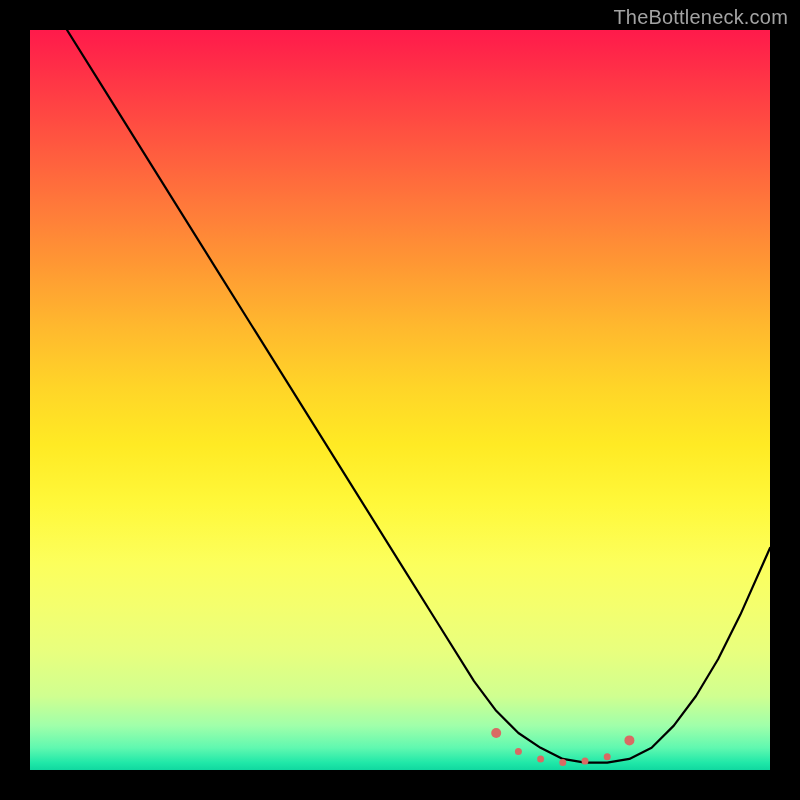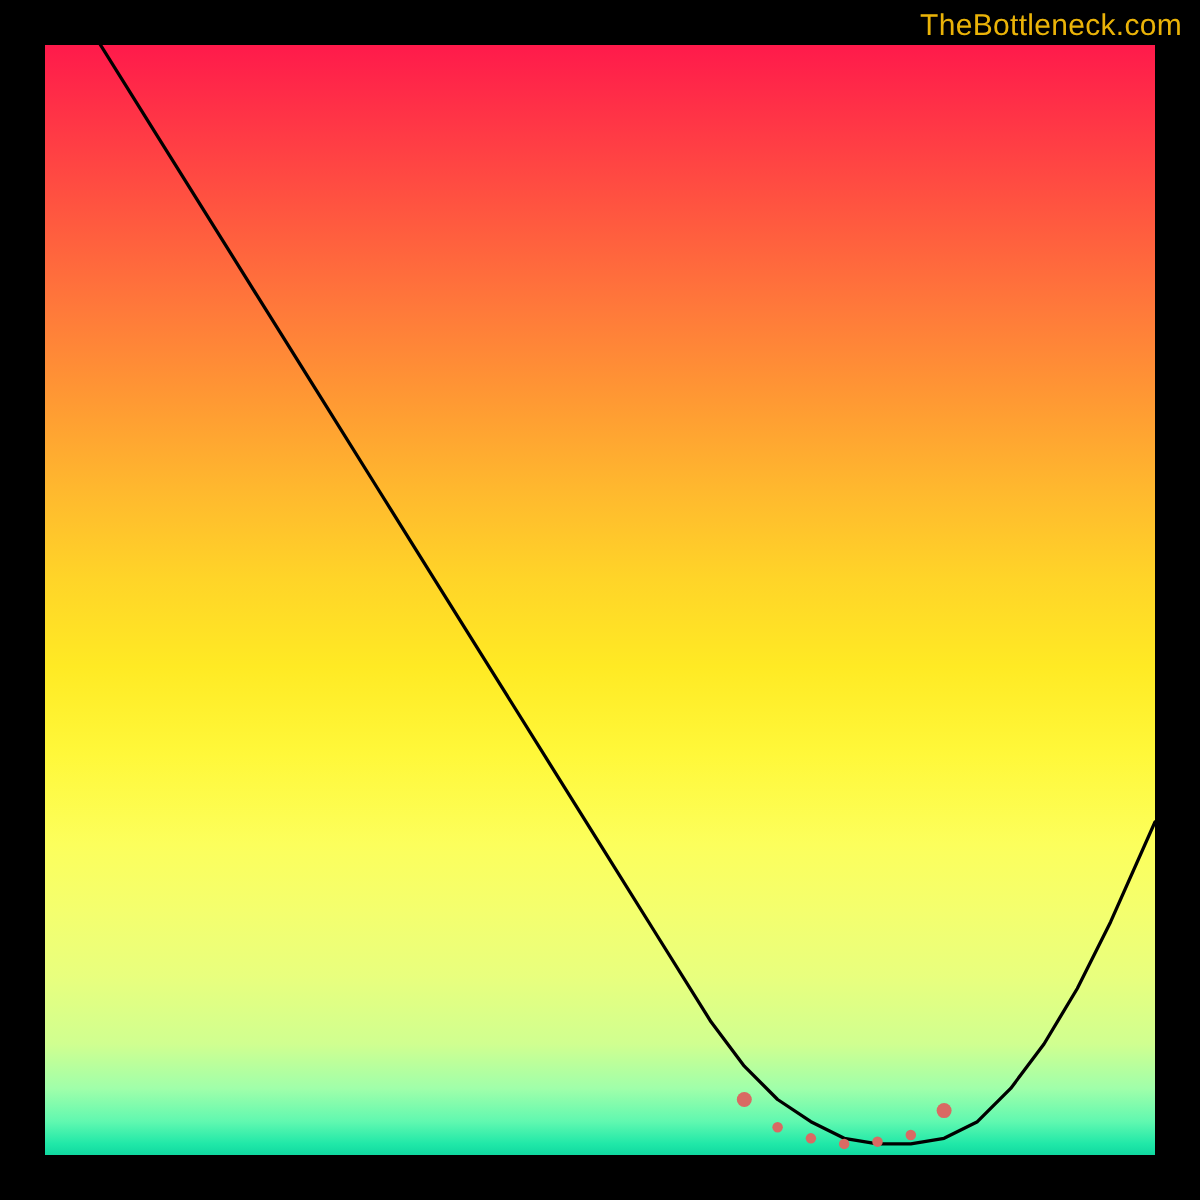--- a/index.html
+++ b/index.html
@@ -47,21 +47,21 @@
       #a0ffaa 94%,
       #60f8b0 97%,
       #20e8a8 99%,
       #10d8a0 100%
     );
   }
   .watermark {
     position: absolute;
     top: 6px;
     right: 12px;
-    color: #eab308;
+    color: #a3a3a3;
     font-size: 20px;
     font-weight: 500;
     letter-spacing: 0.2px;
     z-index: 5;
   }
   svg.curve {
     position: absolute;
     inset: 0;
     width: 100%;
     height: 100%;

